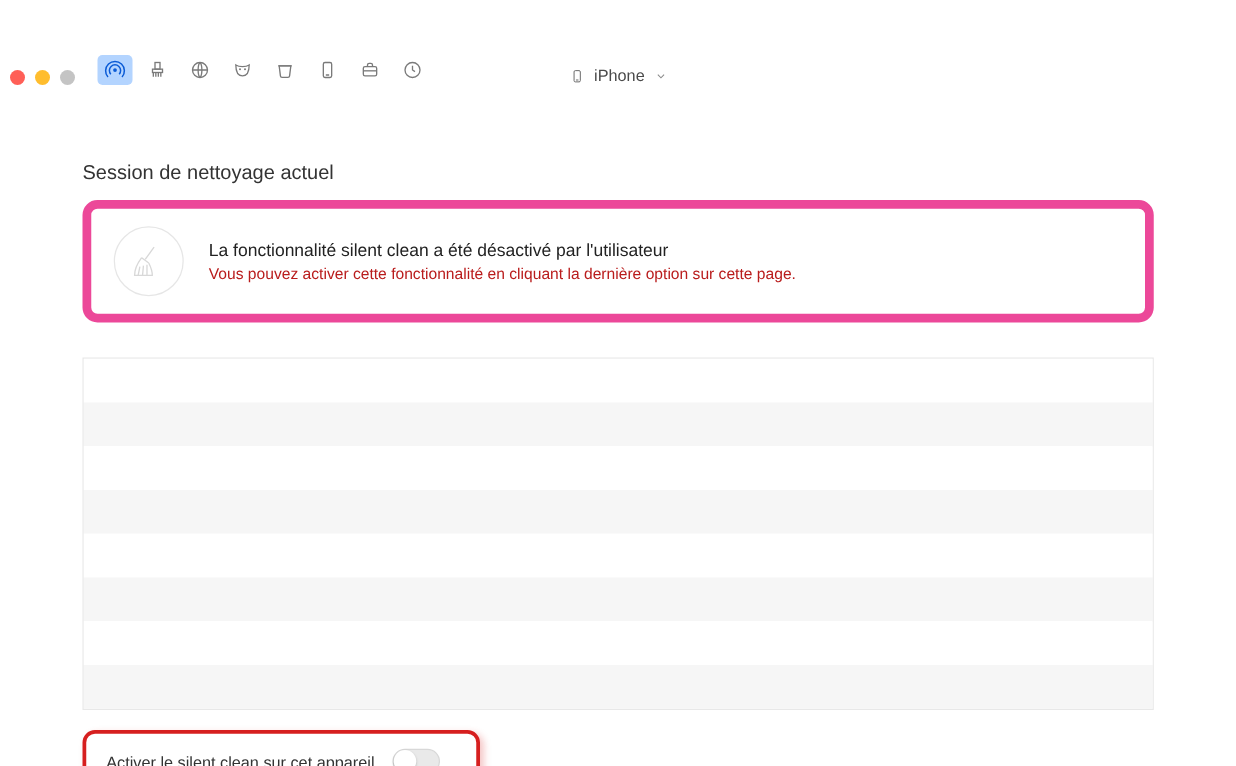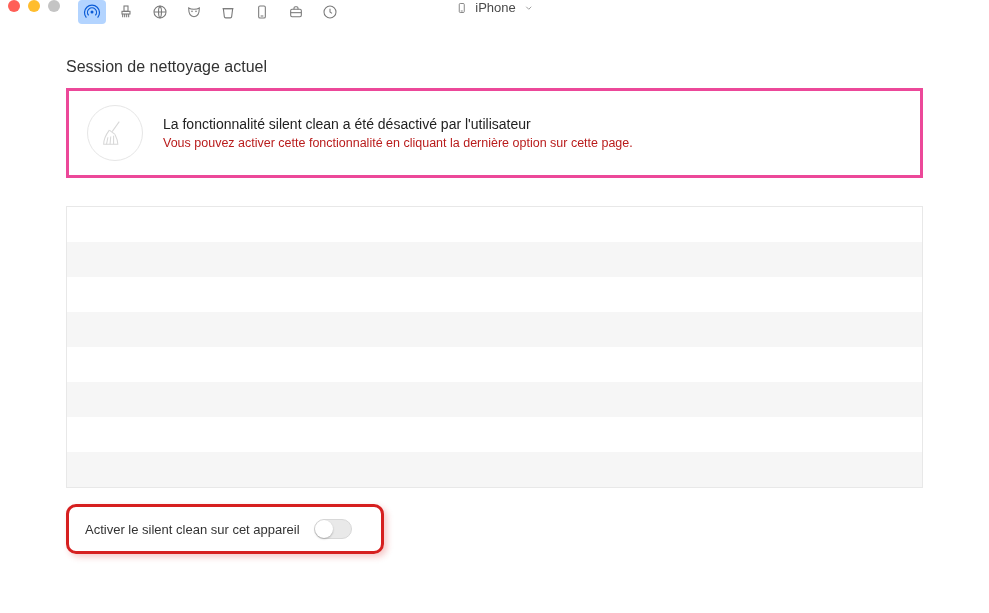--- a/index.html
+++ b/index.html
@@ -6,23 +6,24 @@
     body {
       font-family: -apple-system, BlinkMacSystemFont, "Segoe UI", Helvetica, Arial, sans-serif;
       background: #fff;
       width: 989px;
       height: 613px;
       overflow: hidden;
     }
     .titlebar {
       height: 28px;
       display: flex;
-      align-items: flex-start;
+      align-items: flex-end;
       padding: 0 8px;
       position: relative;
+      margin-top: 40px;
     }
     .traffic-lights {
       display: flex;
       gap: 8px;
     }
     .traffic-light {
       width: 12px; height: 12px; border-radius: 50%;
     }
     .tl-red { background: #ff5f57; }
     .tl-yellow { background: #ffbd2e; }
@@ -58,24 +59,25 @@
       font-size: 10px;
     }
     .content {
       padding: 30px 66px 0 66px;
     }
     .section-title {
       font-size: 16px;
       color: #333;
       margin-bottom: 12px;
       font-weight: 400;
+      margin-top: 32px;
     }
     .info-card {
-      border: 3px solid #ec4899;
-      border-radius: 0;
+      border: 7px solid #ec4899;
+      border-radius: 12px;
       padding: 14px 18px;
       display: flex;
       align-items: center;
       gap: 20px;
       margin-bottom: 28px;
     }
     .broom-circle {
       width: 56px; height: 56px;
       border: 1px solid #e6e6e6;
       border-radius: 50%;

